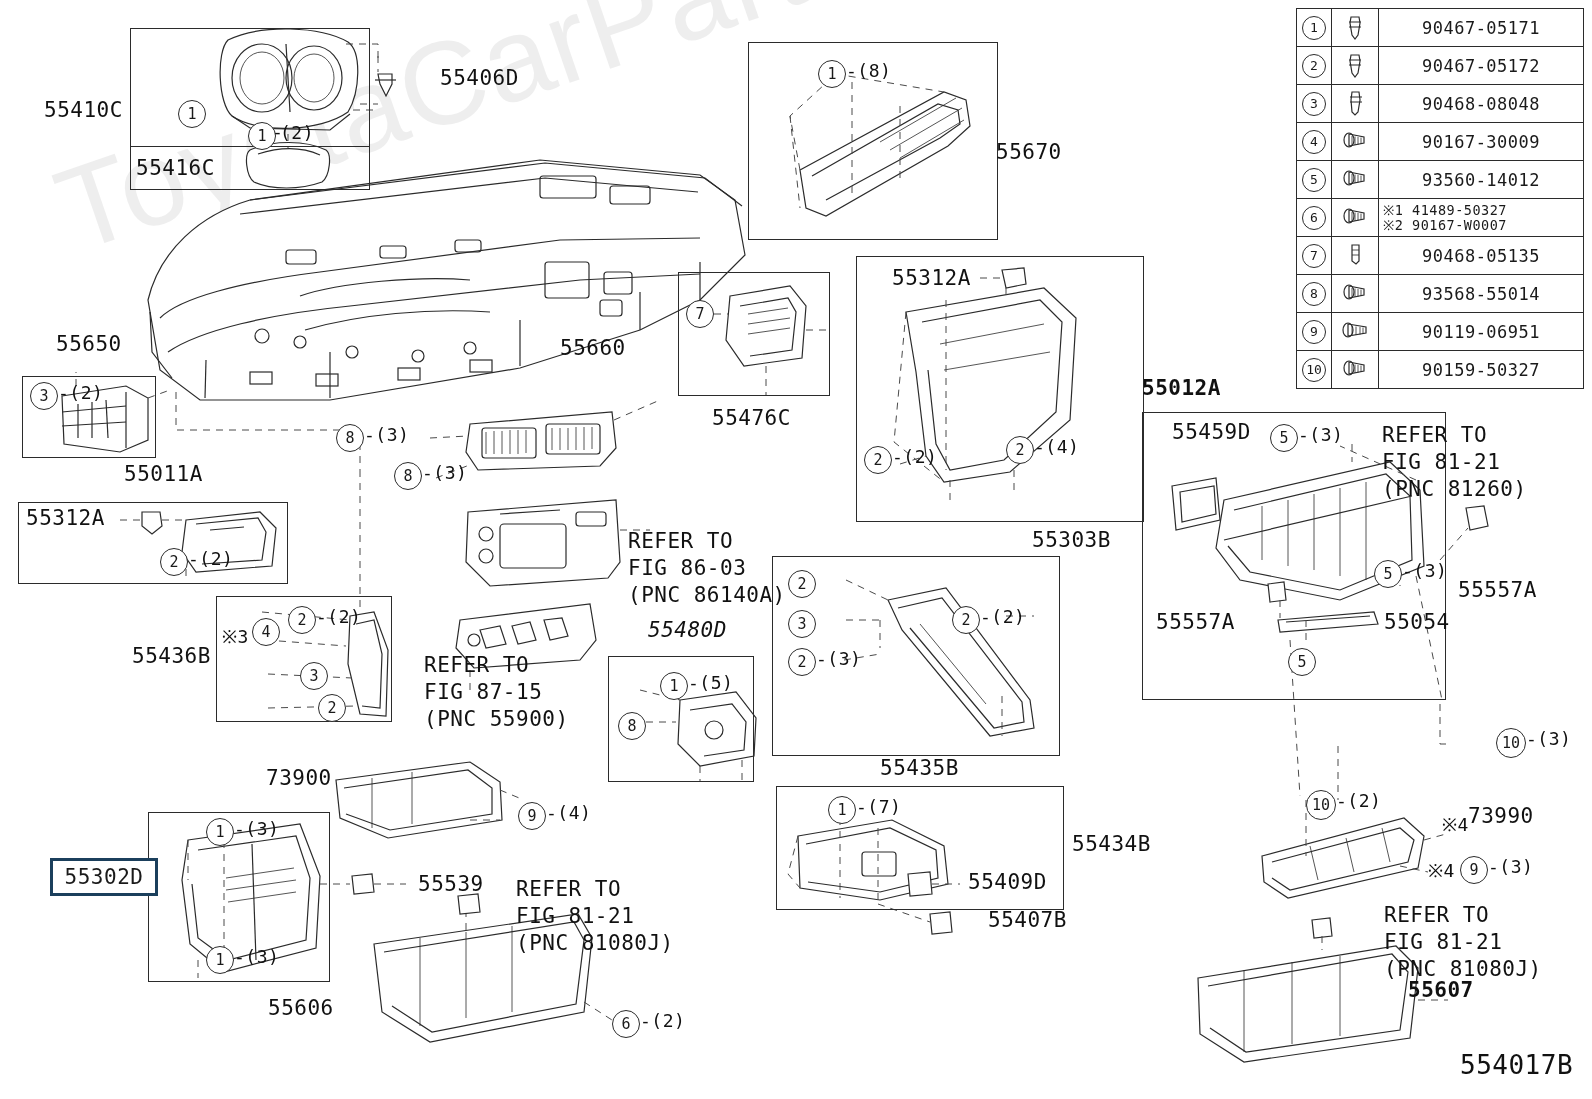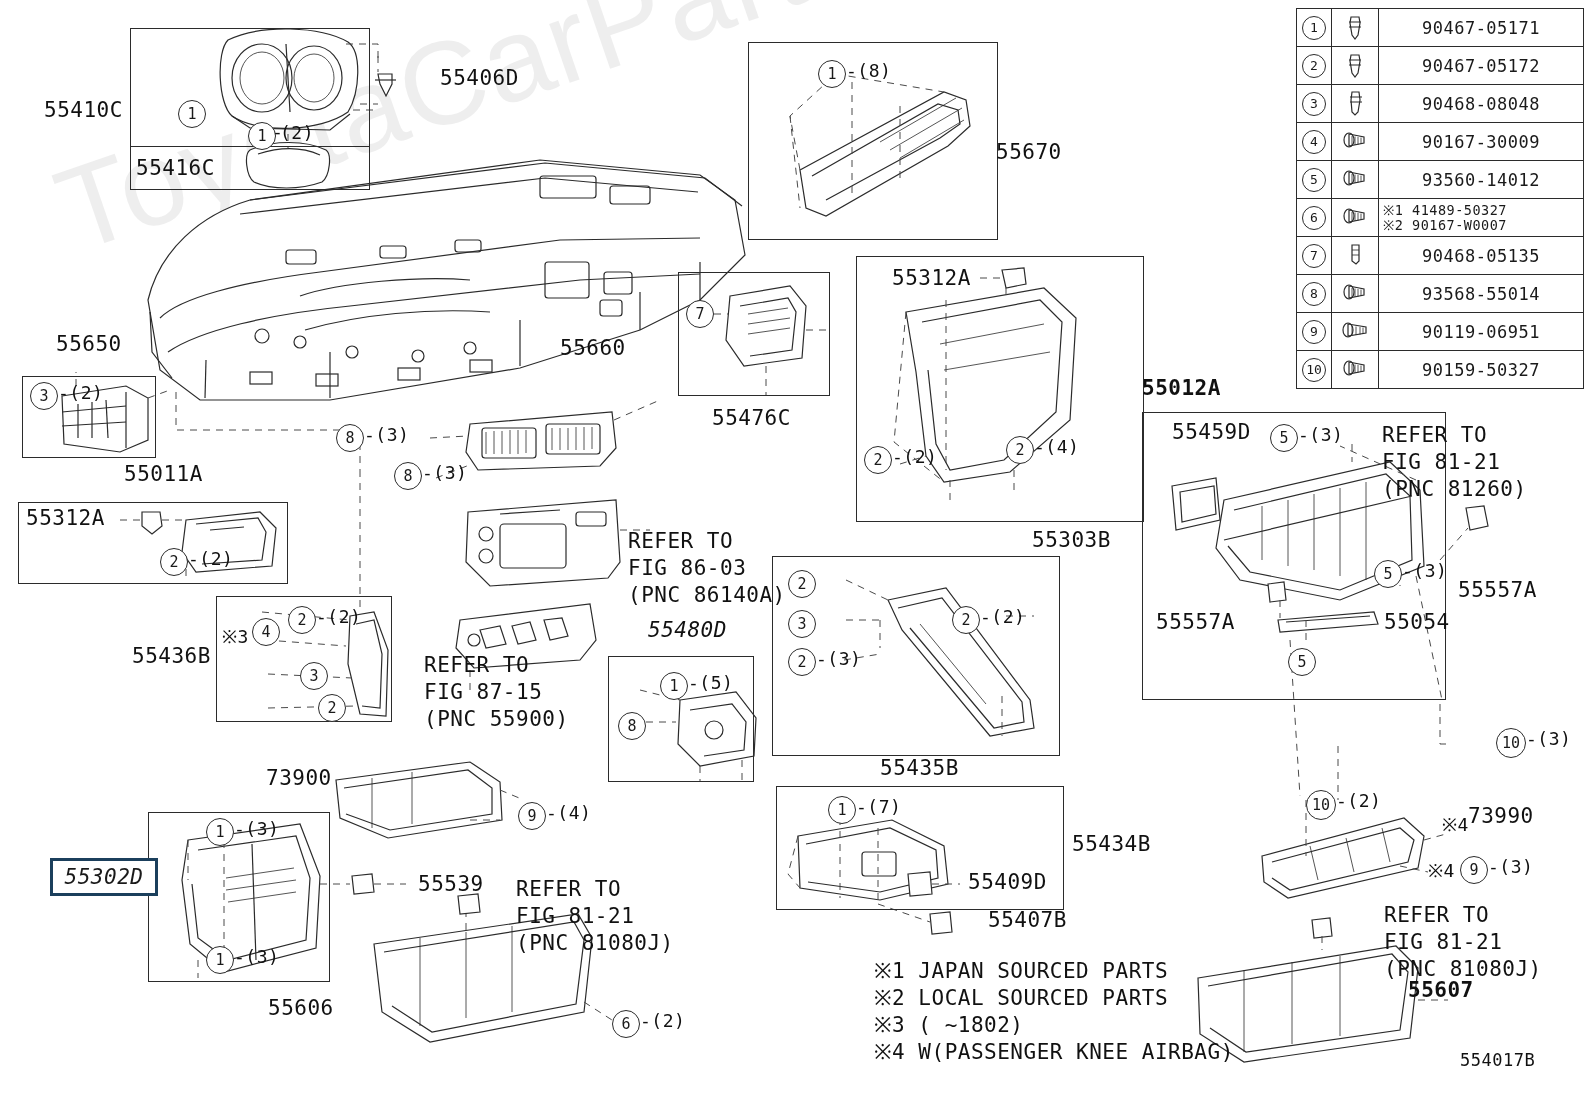--- a/index.html
+++ b/index.html
@@ -12,21 +12,21 @@
   .lbl{position:absolute;white-space:nowrap;font-size:21px;letter-spacing:0.5px;color:#111;}
   .lbl.sm{font-size:18px;}
   .cir{position:absolute;border:1px solid #2b2b2b;border-radius:50%;
        width:26px;height:26px;display:flex;align-items:center;justify-content:center;
        font-size:15px;background:#fff;}
   .cir.big{width:28px;height:28px;font-size:15px;}
 
   
   .sel{position:absolute;background:#ffffff;border:3px solid #1b3f5c;
        box-sizing:border-box;display:flex;align-items:center;justify-content:center;
-       font-size:21px;letter-spacing:0.5px;font-style:italic;}
+       font-size:21px;letter-spacing:0.5px;}
 
   
   .ptable{position:absolute;right:8px;top:8px;width:288px;border:1px solid #2b2b2b;
           border-collapse:collapse;background:#fff;}
   .ptable td{border:1px solid #2b2b2b;height:37px;padding:0;vertical-align:middle;}
   .ptable .c-num{width:34px;text-align:center;}
   .ptable .c-ico{width:46px;text-align:center;}
   .ptable .c-pn{text-align:center;font-size:17px;letter-spacing:0.5px;}
   .ptable .c-pn .two{font-size:13.5px;line-height:15px;display:block;text-align:left;padding-left:4px;}
   .pcir{display:inline-flex;width:22px;height:22px;border:1px solid #2b2b2b;border-radius:50%;
@@ -580,22 +580,16 @@
     <div>FIG 81-21</div>
     <div>(PNC 81260)</div>
   </div>
 
   <div class="lbl multi" style="left:1384px;top:902px;">
     <div>REFER TO</div>
     <div>FIG 81-21</div>
     <div>(PNC 81080J)</div>
   </div>
 
-  <div class="lbl multi" style="left:874px;top:958px;">
-    <div>※1 JAPAN SOURCED PARTS</div>
-    <div>※2 LOCAL SOURCED PARTS</div>
-    <div>※3 (    ~1802)</div>
-    <div>※4 W(PASSENGER KNEE AIRBAG)</div>
-  </div>
-
-  <div class="lbl" style="left:1460px;top:1050px;font-size:17px;">554017B</div>
+
+  <div class="lbl" style="left:1460px;top:1050px;font-size:26px;">554017B</div>
 
 </div>
 
 </body></html>

